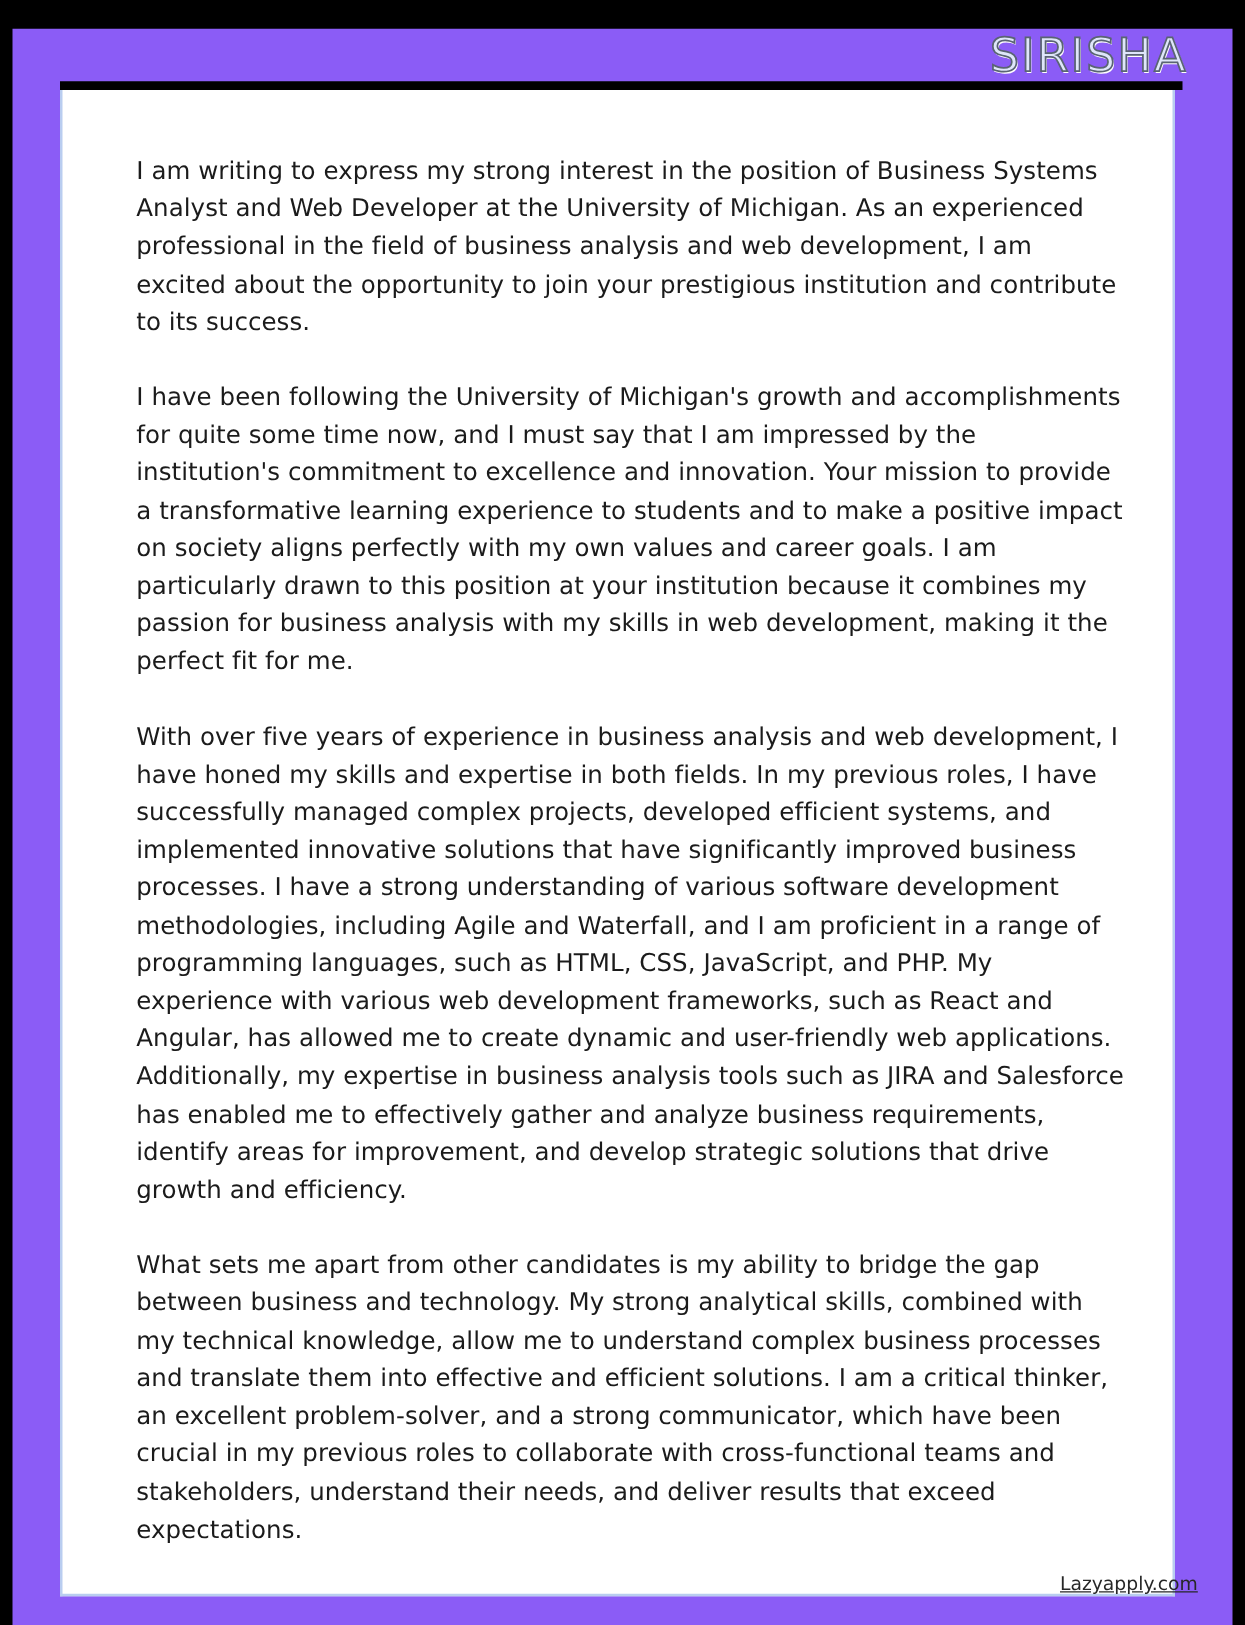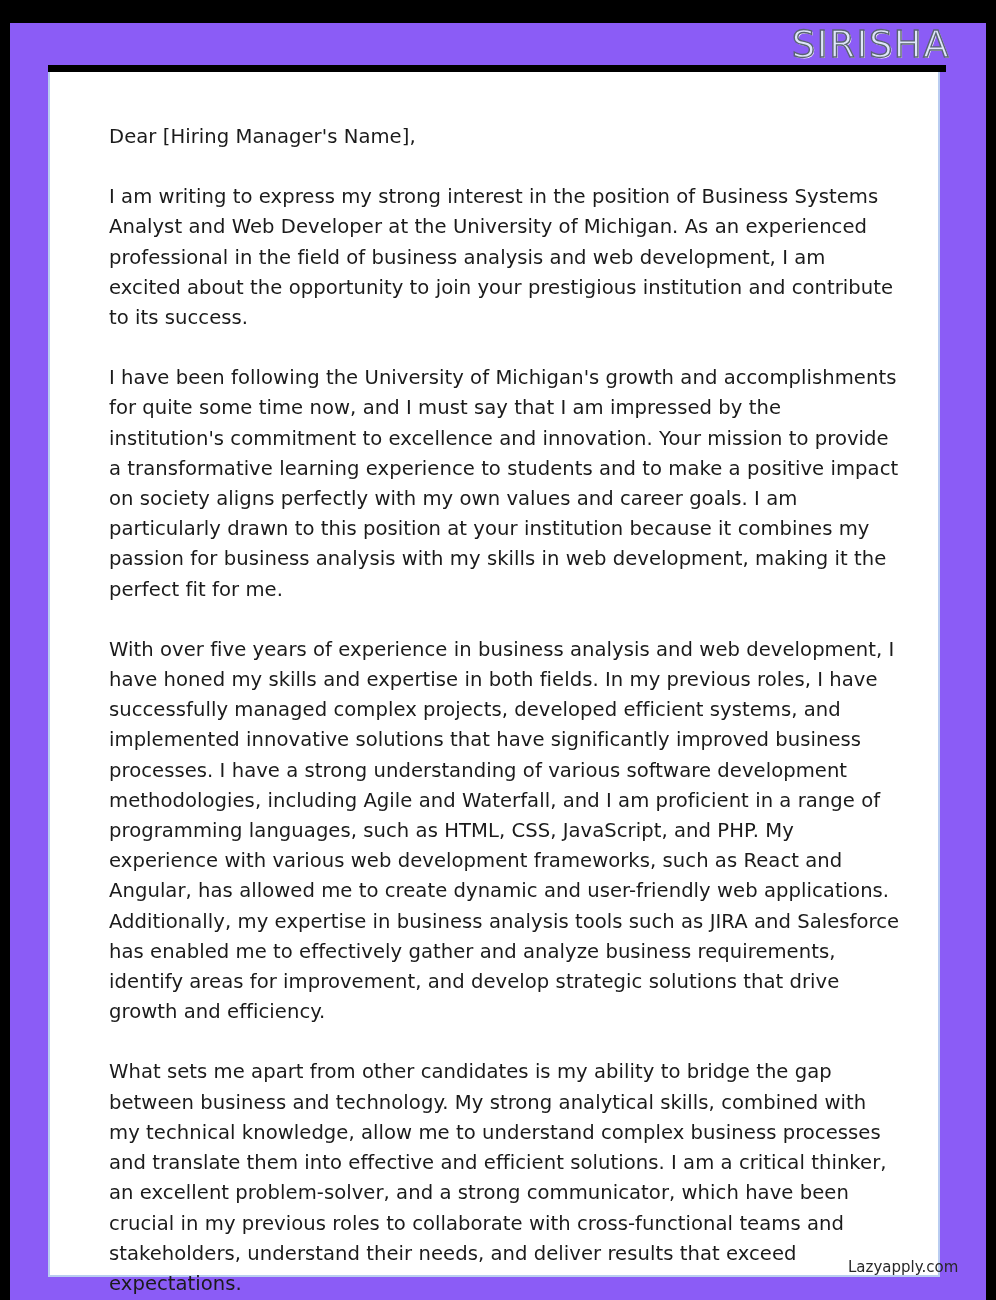--- a/index.html
+++ b/index.html
@@ -102,38 +102,38 @@
 
   
   #watermark {
     position: absolute;
     left: 838px;
     top: 1235px;
     font-size: 15px;
     line-height: 18px;
     color: #272727;
     white-space: nowrap;
+    text-decoration: underline;
   }
 </style>
 </head>
 <body>
 
 <div id="doc-frame">
   <div id="page-canvas">
 
     <div id="letter-header">
       <div id="candidate-name">SIRISHA</div>
     </div>
 
     <div id="header-rule"></div>
 
     <div id="letter-sheet"></div>
 
     <div id="letter-body">
-      <p>Dear [Hiring Manager's Name],</p>
       <p>I am writing to express my strong interest in the position of Business Systems Analyst and Web Developer at the University of Michigan. As an experienced professional in the field of business analysis and web development, I am excited about the opportunity to join your prestigious institution and contribute to its success.</p>
       <p>I have been following the University of Michigan's growth and accomplishments for quite some time now, and I must say that I am impressed by the institution's commitment to excellence and innovation. Your mission to provide a transformative learning experience to students and to make a positive impact on society aligns perfectly with my own values and career goals. I am particularly drawn to this position at your institution because it combines my passion for business analysis with my skills in web development, making it the perfect fit for me.</p>
       <p>With over five years of experience in business analysis and web development, I have honed my skills and expertise in both fields. In my previous roles, I have successfully managed complex projects, developed efficient systems, and implemented innovative solutions that have significantly improved business processes. I have a strong understanding of various software development methodologies, including Agile and Waterfall, and I am proficient in a range of programming languages, such as HTML, CSS, JavaScript, and PHP. My experience with various web development frameworks, such as React and Angular, has allowed me to create dynamic and user-friendly web applications. Additionally, my expertise in business analysis tools such as JIRA and Salesforce has enabled me to effectively gather and analyze business requirements, identify areas for improvement, and develop strategic solutions that drive growth and efficiency.</p>
       <p>What sets me apart from other candidates is my ability to bridge the gap between business and technology. My strong analytical skills, combined with my technical knowledge, allow me to understand complex business processes and translate them into effective and efficient solutions. I am a critical thinker, an excellent problem-solver, and a strong communicator, which have been crucial in my previous roles to collaborate with cross-functional teams and stakeholders, understand their needs, and deliver results that exceed expectations.</p>
 
     </div>
 
     <div id="watermark">Lazyapply.com</div>
 
   </div>

